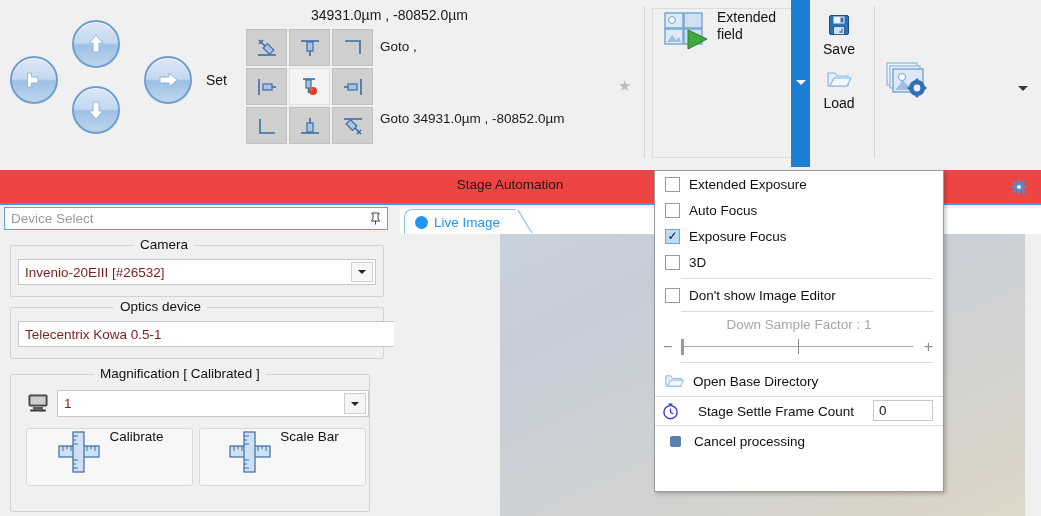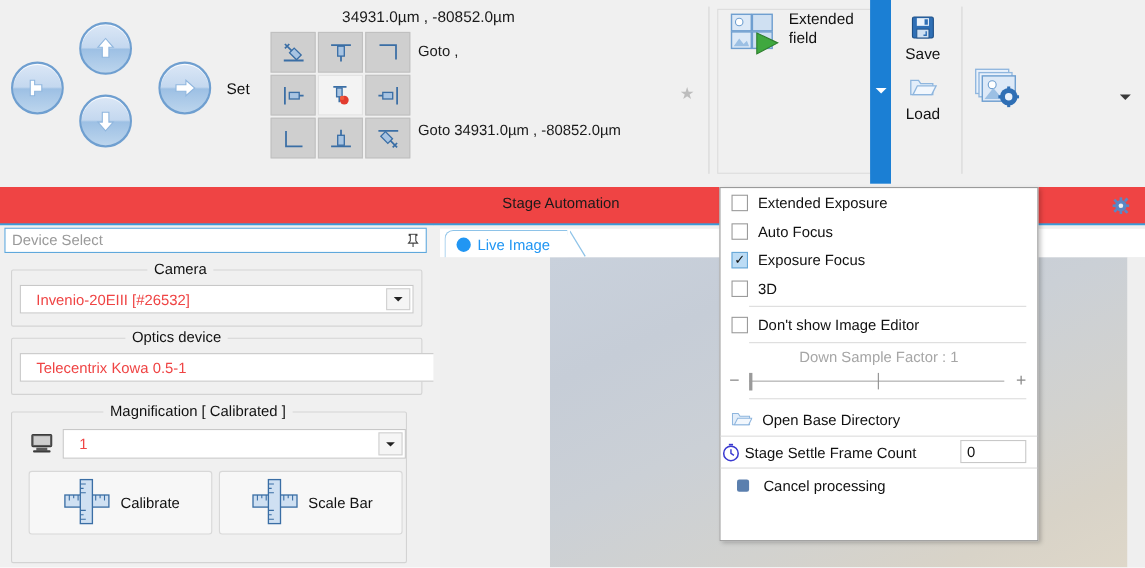--- a/index.html
+++ b/index.html
@@ -242,23 +242,23 @@
   }
   .combo {
     position: absolute;
     background: #ffffff;
     border: 1px solid #c8c8c8;
     box-sizing: border-box;
     display: flex; align-items: center;
     cursor: pointer;
   }
   .combo-text {
-    margin-left: 14px;
-    font-size: 13.5px;
-    color: #ef4444;
+    margin-left: 6px;
+    font-size: 13.5px;
+    color: #7f1d1d;
     white-space: nowrap;
     overflow: hidden;
   }
   .combo-arrow {
     position: absolute;
     right: 2px; top: 2px; bottom: 2px;
     width: 20px;
     background: #f5f5f5;
     border: 1px solid #cfcfcf;
     display: flex; align-items: center; justify-content: center;
@@ -269,21 +269,21 @@
     border-right: 4px solid transparent;
     border-top: 4px solid #222;
     display: block;
   }
 
   .magbtn {
     position: absolute;
     background: #f7f7f7;
     border: 1px solid #d8d8d8;
     border-radius: 3px;
-    display: flex; align-items: center; justify-content: center;
+    display: flex; justify-content: center;
     cursor: pointer;
     font-size: 13.5px;
     color: #111;
   }
   .magbtn .lbl { margin-left: 6px; }
 
   
   .center-area {
     position: absolute;
     left: 394px; top: 205px;
@@ -807,21 +807,21 @@
         <svg width="22" height="18" viewBox="0 0 22 18">
           <path d="M1 3 L7 3 L9 6 L19 6 L19 15 L1 15 Z" fill="#e3eefa" stroke="#8fb6de" stroke-width="1.1"></path>
           <path d="M3 15 L6.5 8 L21.5 8 L18 15 Z" fill="#f2f7fd" stroke="#8fb6de" stroke-width="1.1"></path>
         </svg>
       </span>
       <span class="mi-label">Open Base Directory</span>
     </div>
 
     <div class="mi-sep-full"></div>
 
-    <div class="mi" style="height:28px; padding-left:0;">
+    <div class="mi" style="height:28px; padding-left:6px;gap:15px;">
       <span class="mi-icon">
         <svg width="17" height="17" viewBox="0 0 17 17">
           <circle cx="8.5" cy="9.2" r="6.6" fill="none" stroke="#3a3ad0" stroke-width="1.4"></circle>
           <path d="M8.5 5.4 L8.5 9.2 L11.2 11" stroke="#3a3ad0" stroke-width="1.3" fill="none"></path>
           <path d="M6.6 1.3 L10.4 1.3" stroke="#3a3ad0" stroke-width="1.6"></path>
         </svg>
       </span>
       <span class="mi-label" style="margin-left:3px;">Stage Settle Frame Count</span>
       <span class="mi-input">0</span>
     </div>

